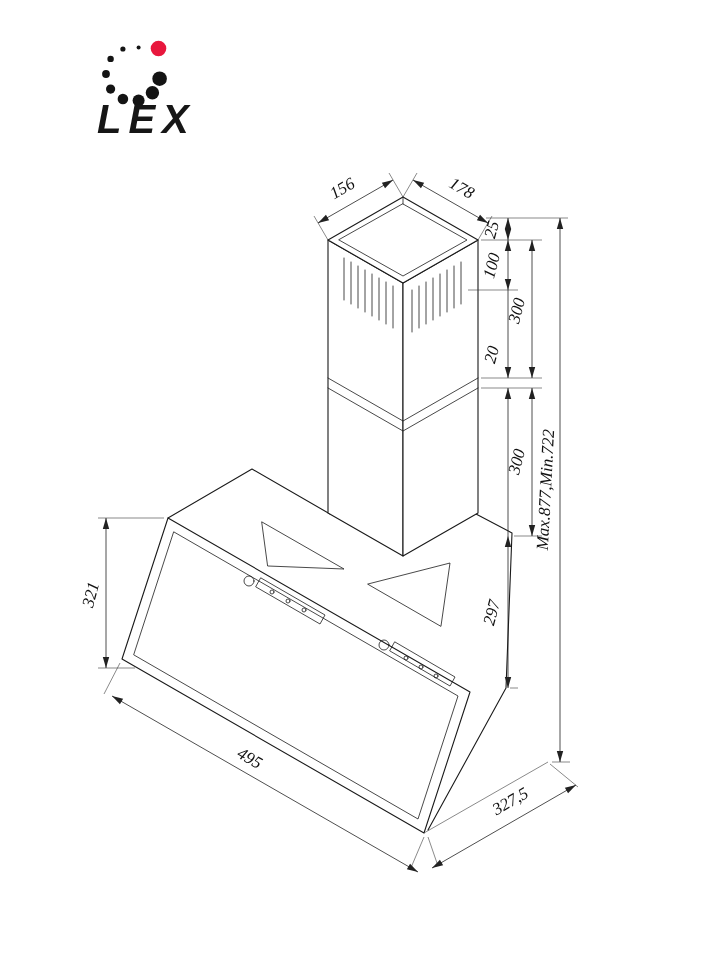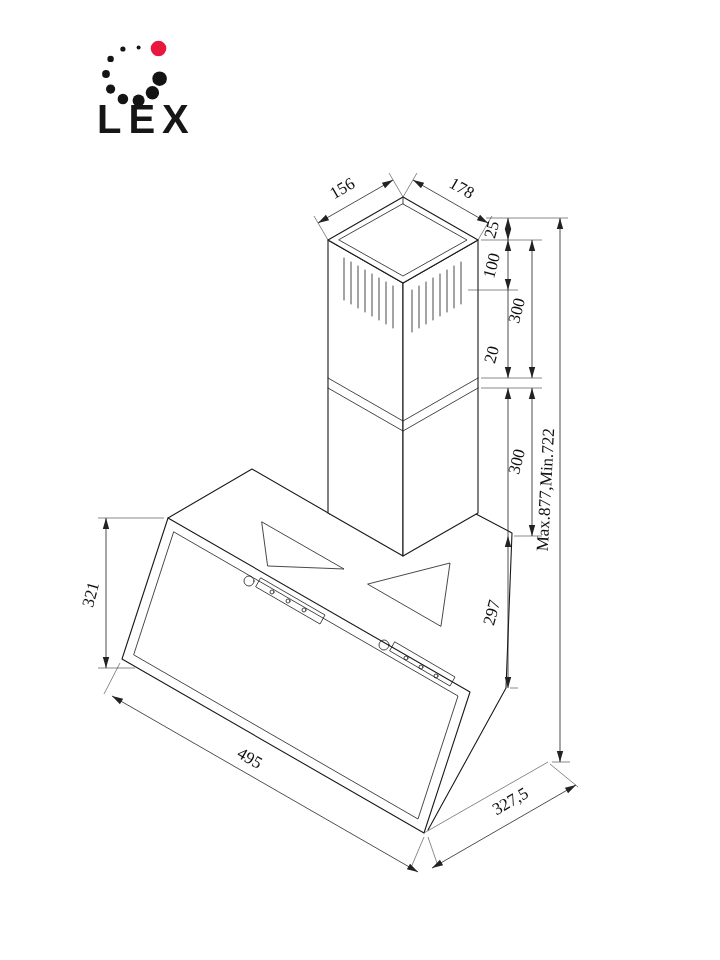--- a/index.html
+++ b/index.html
@@ -1,16 +1,16 @@
 <!DOCTYPE html>
 <html><head>
 <meta charset="utf-8">
 <style>
   html,body{margin:0;padding:0;background:#ffffff;}
-  .page{width:720px;height:960px;background:#fff;position:relative;overflow:hidden;}
+  .page{width:720px;height:960px;background:#fff;position:relative;overflow:hidden;font-style:italic;}
   svg{display:block;}
   .ln{fill:none;stroke:#1a1a1a;stroke-width:1.1;stroke-linejoin:round;stroke-linecap:round;}
   .face{fill:#ffffff;stroke:#1a1a1a;stroke-width:1.1;stroke-linejoin:round;}
   .thin{fill:none;stroke:#1a1a1a;stroke-width:0.8;stroke-linecap:round;}
   .dim{stroke:#222222;stroke-width:0.8;fill:none;}
   .ext{stroke:#3a3a3a;stroke-width:0.6;fill:none;}
   .dimtxt{font-family:"Liberation Serif", serif;font-size:17px;fill:#111;text-anchor:middle;}
   .brand{font-family:"Liberation Sans", sans-serif;font-weight:700;font-size:40px;letter-spacing:7px;fill:#161616;}
 </style>
 </head>

